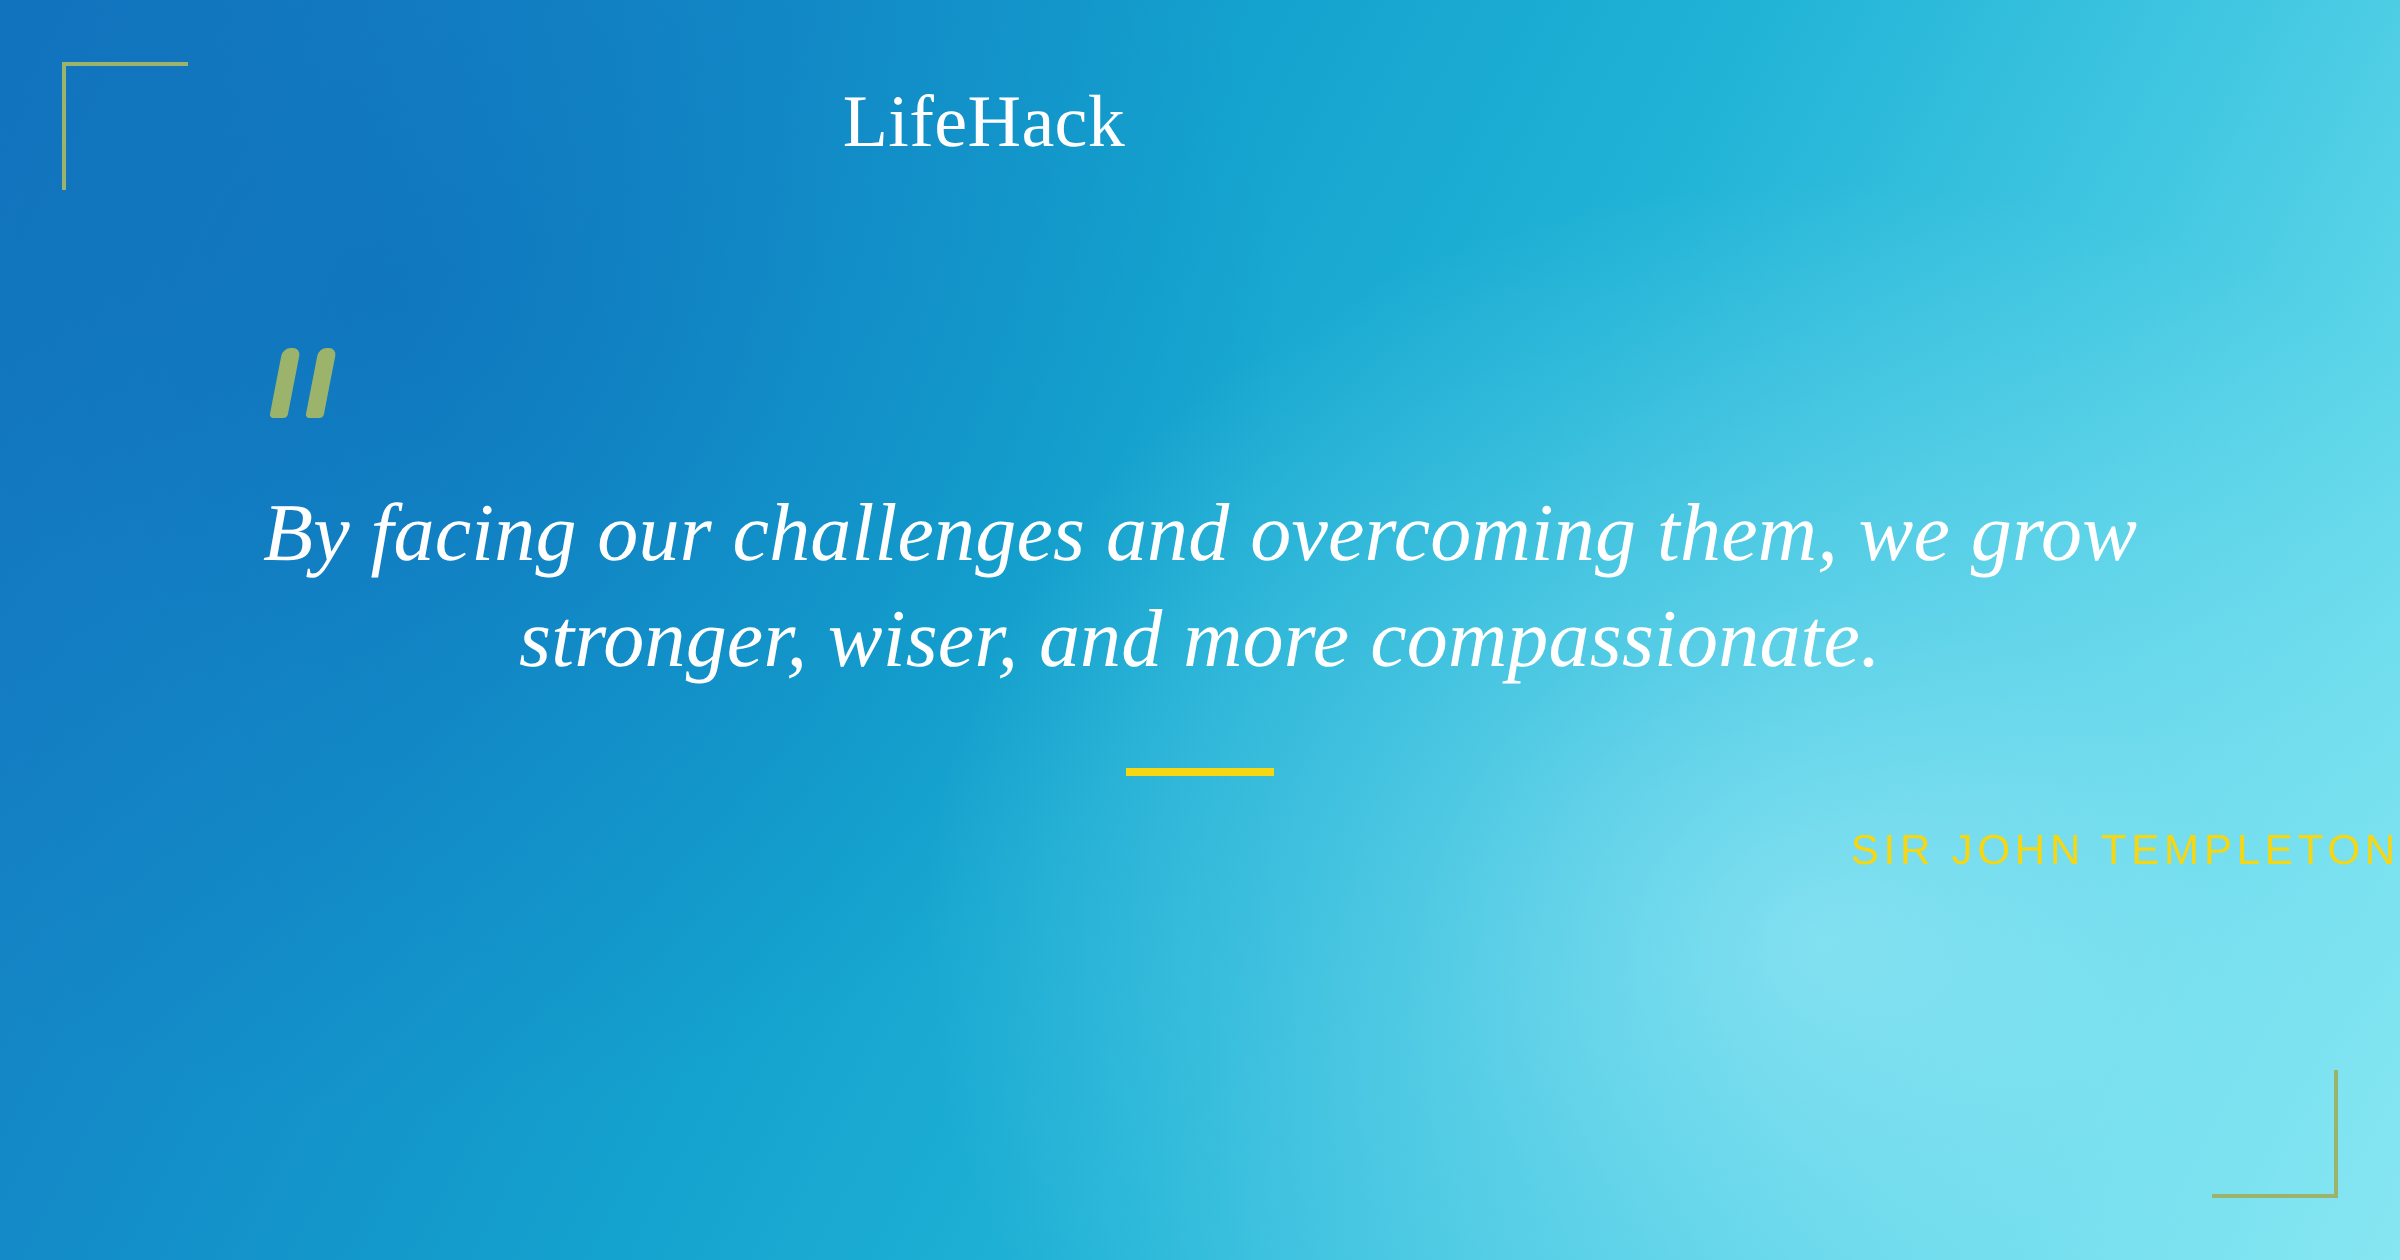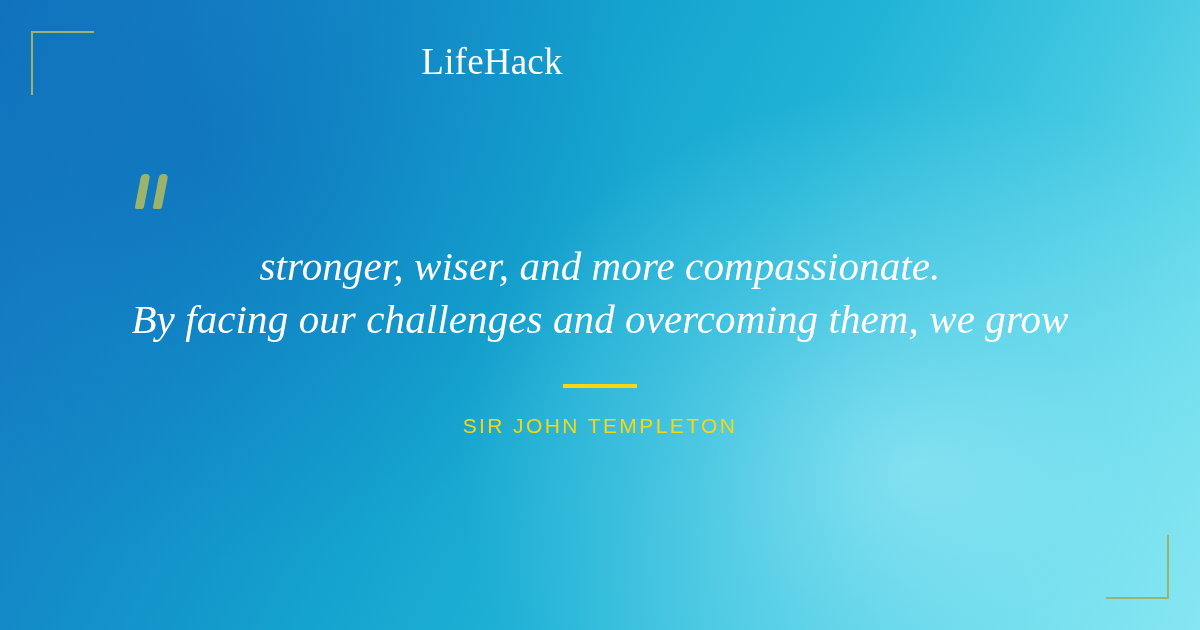--- a/index.html
+++ b/index.html
@@ -144,21 +144,21 @@
     height: 4px;
     background: #f7d712;
   }
 
   
   .attribution {
     position: absolute;
     left: 0;
     top: 412px;
     width: 1200px;
-    text-align: center;
+    text-align: right;
     font-family: "Liberation Sans", sans-serif;
     font-size: 21px;
     line-height: 28px;
     font-weight: 500;
     letter-spacing: 2.4px;
     color: #f7d712;
     text-transform: uppercase;
   }
 </style>
 </head>
@@ -182,21 +182,21 @@
   <div class="brand">
     <span class="brand-word">LifeHack</span>
   </div>
 
   <div class="quote-mark">
     <span class="q1"></span>
     <span class="q2"></span>
   </div>
 
   <div class="quote-text">
+    <div>By facing our challenges and overcoming them, we grow</div>
     <div>stronger, wiser, and more compassionate.</div>
-    <div>By facing our challenges and overcoming them, we grow</div>
   </div>
 
   <div class="divider"></div>
 
   <div class="attribution">SIR JOHN TEMPLETON</div>
 
 </div>
 
 </body></html>

